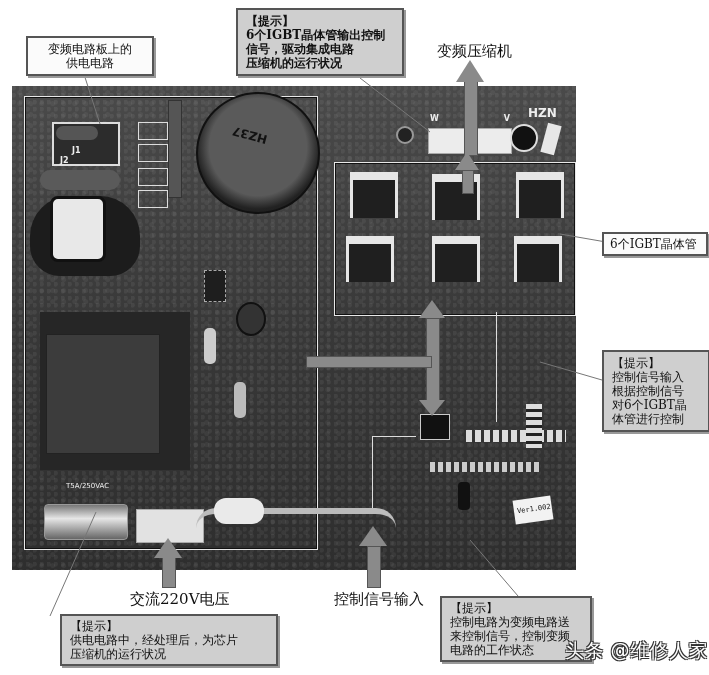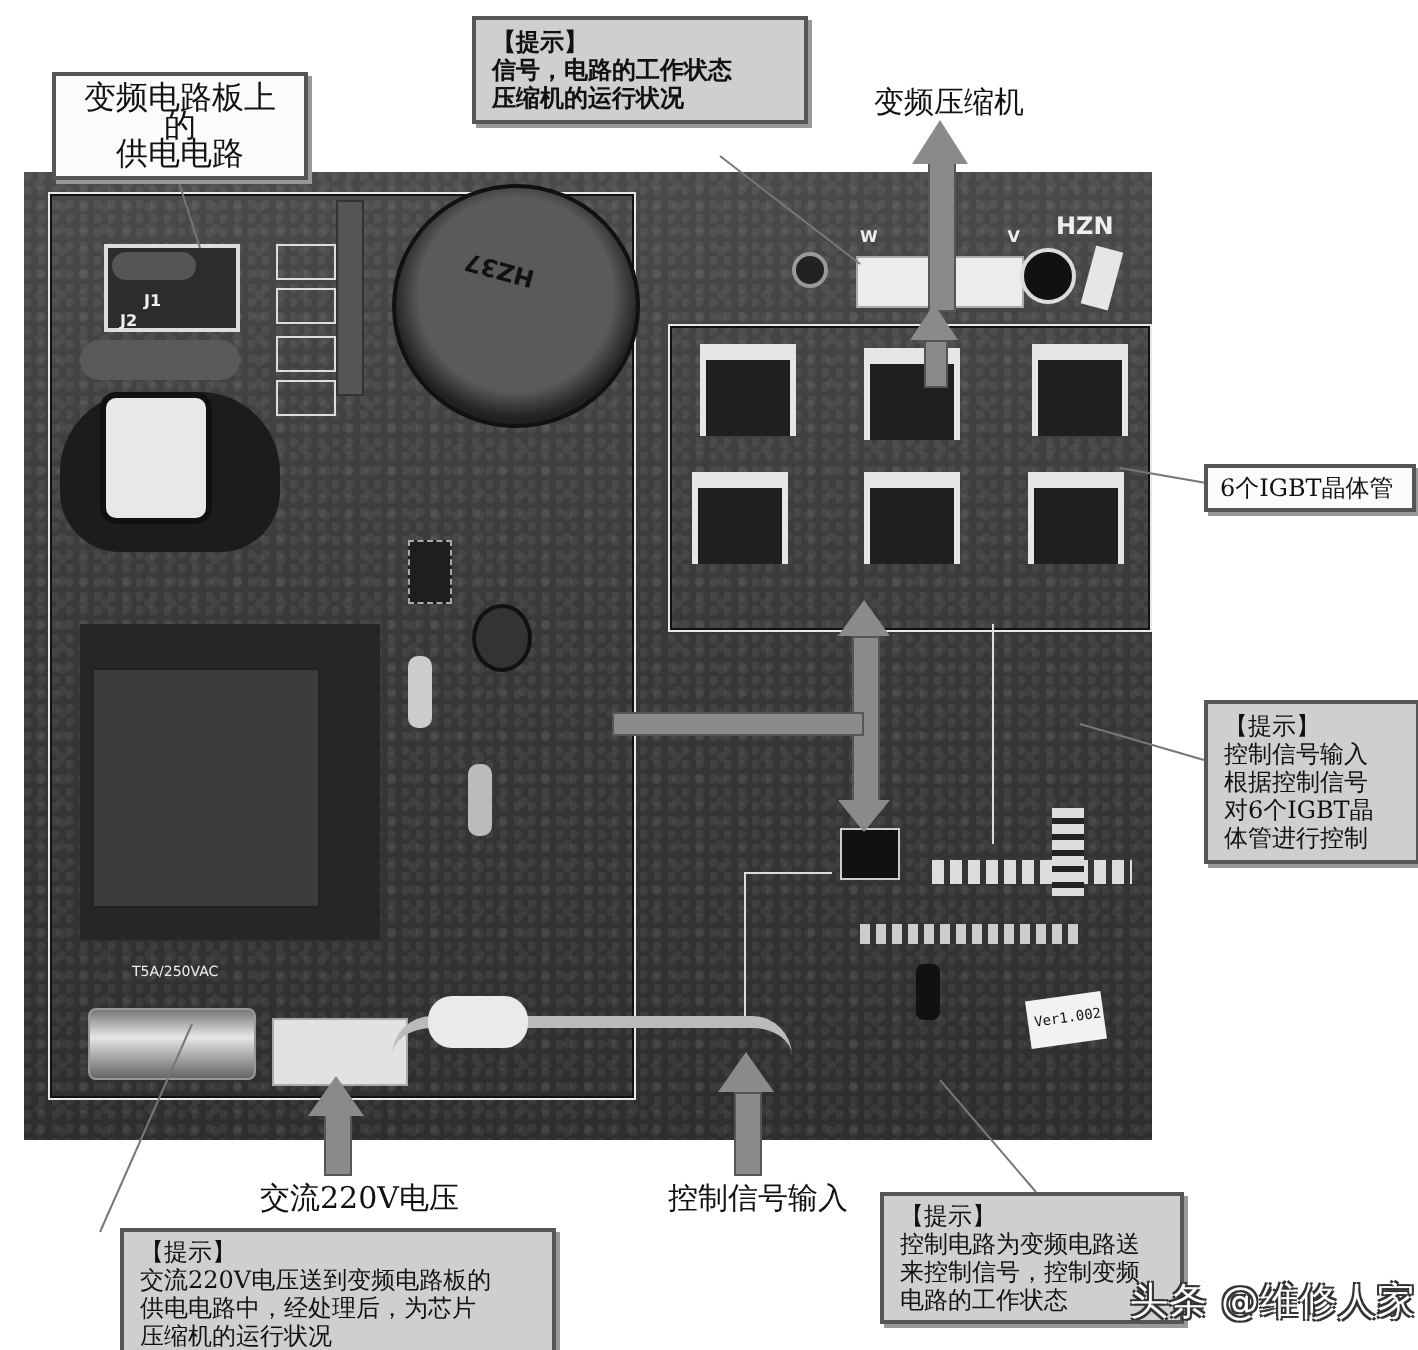--- a/index.html
+++ b/index.html
@@ -141,46 +141,46 @@
 
 <svg class="abs" style="left:0;top:0;" width="709" height="675">
   <line x1="82" y1="68" x2="100" y2="124" stroke="#777" stroke-width="1"></line>
   <line x1="360" y1="78" x2="430" y2="132" stroke="#777" stroke-width="1"></line>
   <line x1="560" y1="234" x2="606" y2="242" stroke="#777" stroke-width="1"></line>
   <line x1="540" y1="362" x2="602" y2="380" stroke="#777" stroke-width="1"></line>
   <line x1="50" y1="616" x2="96" y2="512" stroke="#777" stroke-width="1"></line>
   <line x1="518" y1="596" x2="470" y2="540" stroke="#777" stroke-width="1"></line>
 </svg>
 
-<div class="abs callout" style="left:26px;top:36px;width:108px;text-align:center;font-size:16px;">
+<div class="abs callout" style="left:26px;top:36px;width:108px;text-align:center;font-size:12px;">
   <span class="t">变频电路板上的</span>
   <span class="t">供电电路</span>
 </div>
 
 <div class="abs callout gray" style="left:236px;top:8px;width:148px;font-size:12px;font-weight:bold;">
   <span class="t">【提示】</span>
-  <span class="t">信号，电路的工作状态</span>
+  <span class="t">6个IGBT晶体管输出控制</span>
+  <span class="t">信号，驱动集成电路</span>
   <span class="t">压缩机的运行状况</span>
 </div>
 
 <div class="abs callout" style="left:602px;top:232px;width:90px;padding:3px 6px;font-size:12px;">
   <span class="t">6个IGBT晶体管</span>
 </div>
 
 <div class="abs callout gray" style="left:602px;top:350px;width:88px;font-size:12px;">
   <span class="t">【提示】</span>
   <span class="t">控制信号输入</span>
   <span class="t">根据控制信号</span>
   <span class="t">对6个IGBT晶</span>
   <span class="t">体管进行控制</span>
 </div>
 
 <div class="abs callout gray" style="left:60px;top:614px;width:198px;font-size:12px;padding:3px 8px;">
   <span class="t">【提示】</span>
-  <span class="t">交流220V电压送到变频电路板的</span>
   <span class="t">供电电路中，经处理后，为芯片</span>
   <span class="t">压缩机的运行状况</span>
 </div>
 
 <div class="abs callout gray" style="left:440px;top:596px;width:132px;font-size:12px;padding:3px 8px;">
   <span class="t">【提示】</span>
   <span class="t">控制电路为变频电路送</span>
   <span class="t">来控制信号，控制变频</span>
   <span class="t">电路的工作状态</span>
 </div>

